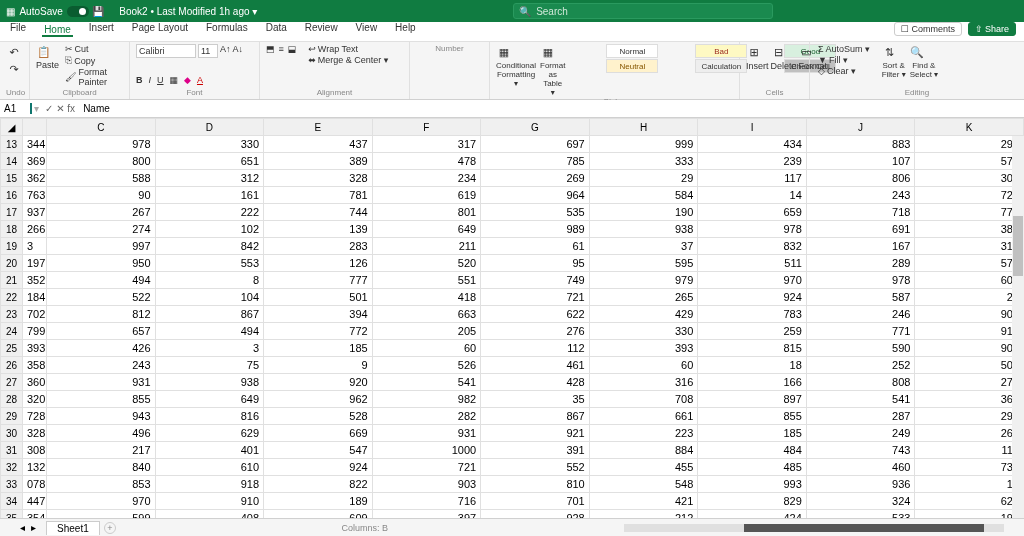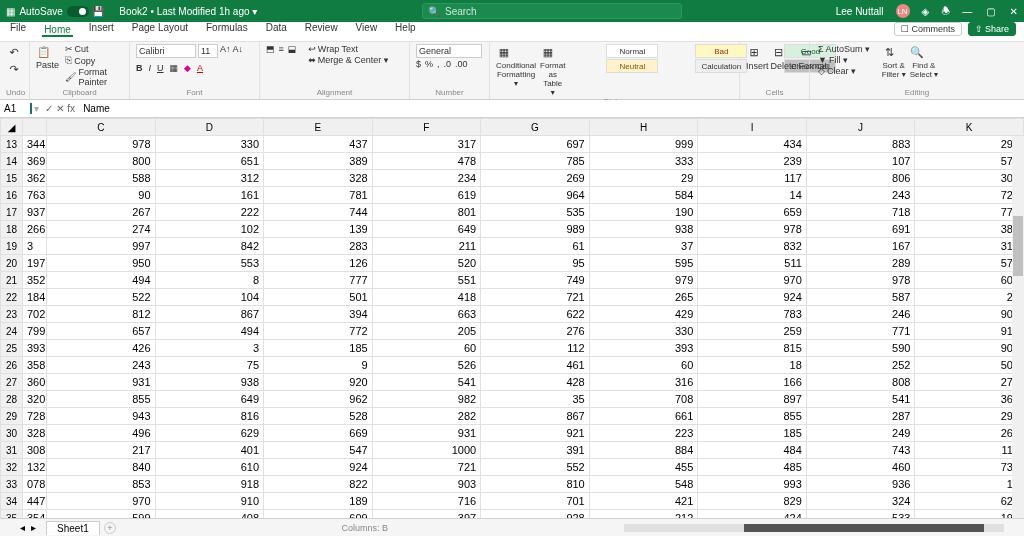--- a/index.html
+++ b/index.html
@@ -64,33 +64,20 @@
     <div class="toggle"></div>
     <span>💾</span>
   </div>
   <div class="titlebar-center">
     <span>Book2 • Last Modified 1h ago ▾</span>
     <div class="search">
       <span>🔍</span>
       <span style="margin-left:4px">Search</span>
     </div>
   </div>
-  <div class="titlebar-right">
-    <span>Lee Nuttall</span>
-    <div class="avatar">
-        <span>LN</span>
-      </div>
-    <span>◈</span>
-    <span>🕭</span>
-    <div class="wincontrols">
-      <span>—</span>
-      <span>▢</span>
-      <span>✕</span>
-    </div>
-  </div>
 </div>
 
 <div class="tabs">
   <span class="tab">File</span>
   <span class="tab active">Home</span>
   <span class="tab">Insert</span>
   <span class="tab">Page Layout</span>
   <span class="tab">Formulas</span>
   <span class="tab">Data</span>
   <span class="tab">Review</span>
@@ -120,21 +107,21 @@
         </div>
       <div class="rstack">
         <div class="rbtn">✂ <span>Cut</span></div>
         <div class="rbtn">⎘ <span>Copy</span></div>
         <div class="rbtn">🖌 <span>Format Painter</span></div>
       </div>
     </div>
     <div class="rgroup-label">Clipboard</div>
   </div>
   <div class="rgroup" style="width:130px">
-    <div class="rgroup-body rstack" style="gap:5px">
+    <div class="rgroup-body rstack" style="gap:17px">
       <div style="display:flex;gap:2px">
         <div class="fontsel" style="width:60px">Calibri</div>
         <div class="fontsel" style="width:20px">11</div>
         <span>A↑</span>
         <span>A↓</span>
       </div>
       <div style="display:flex;gap:6px">
         <b>B</b>
         <i>I</i>
         <u>U</u>
@@ -153,30 +140,20 @@
           <span>⬓</span>
       </div>
       <div class="rstack" style="margin-left:6px">
         <div class="rbtn">↩ <span>Wrap Text</span></div>
         <div class="rbtn">⬌ <span>Merge &amp; Center ▾</span></div>
       </div>
     </div>
     <div class="rgroup-label">Alignment</div>
   </div>
   <div class="rgroup" style="width:80px">
-    <div class="rgroup-body rstack">
-      <div class="fontsel" style="width:66px">General</div>
-      <div style="display:flex;gap:4px">
-          <span>$</span>
-          <span>%</span>
-          <span>,</span>
-          <span>.0</span>
-          <span>.00</span>
-        </div>
-    </div>
     <div class="rgroup-label">Number</div>
   </div>
   <div class="rgroup" style="width:250px">
     <div class="rgroup-body">
       <div class="rstack" style="text-align:center;width:46px">
           <span class="ricon">▦</span>
           <span style="white-space:pre-line;font-size:8px">Conditional
 Formatting ▾</span>
         </div>
       <div class="rstack" style="text-align:center;width:40px">

